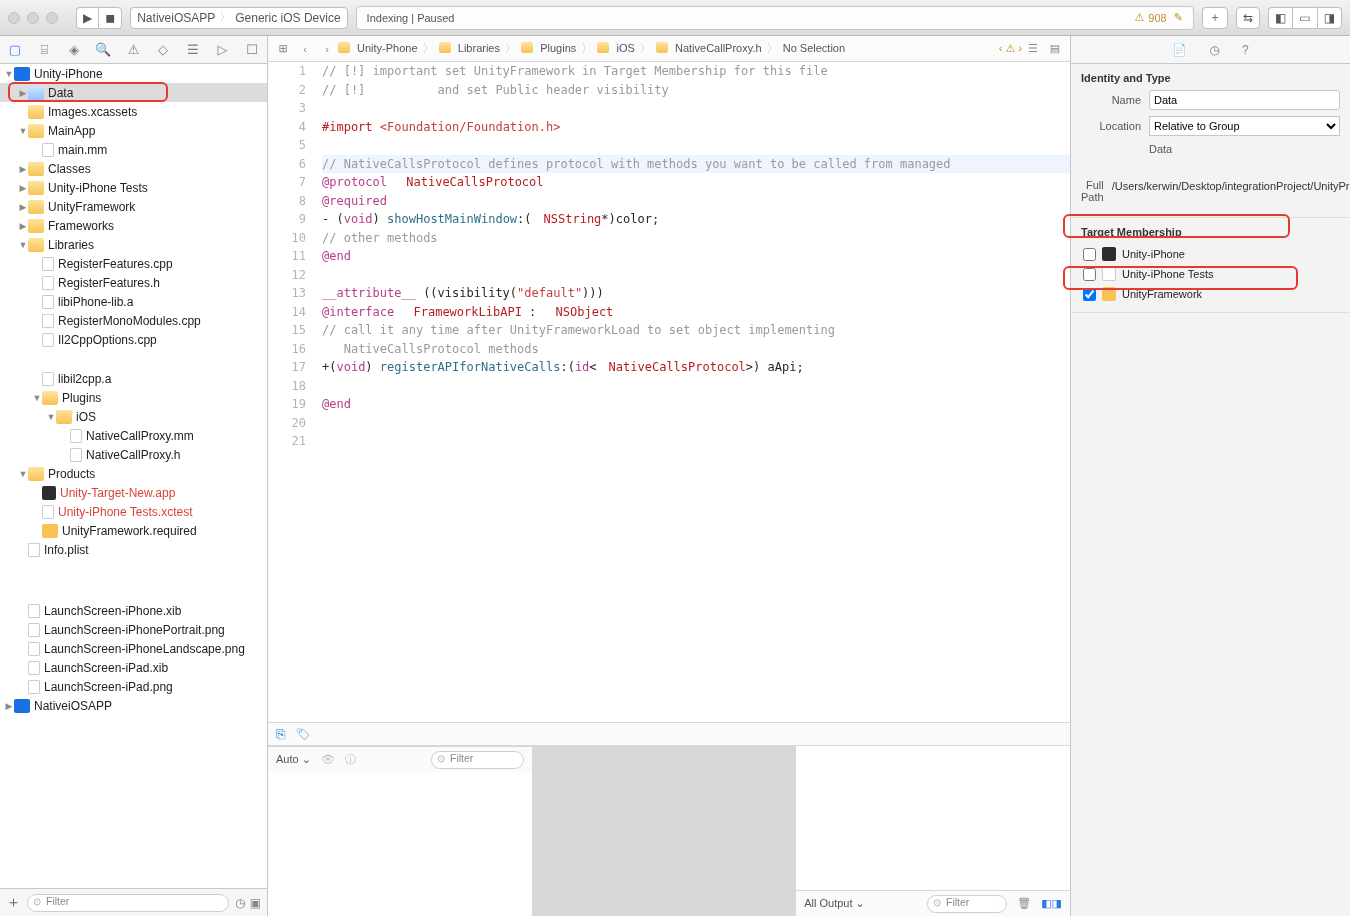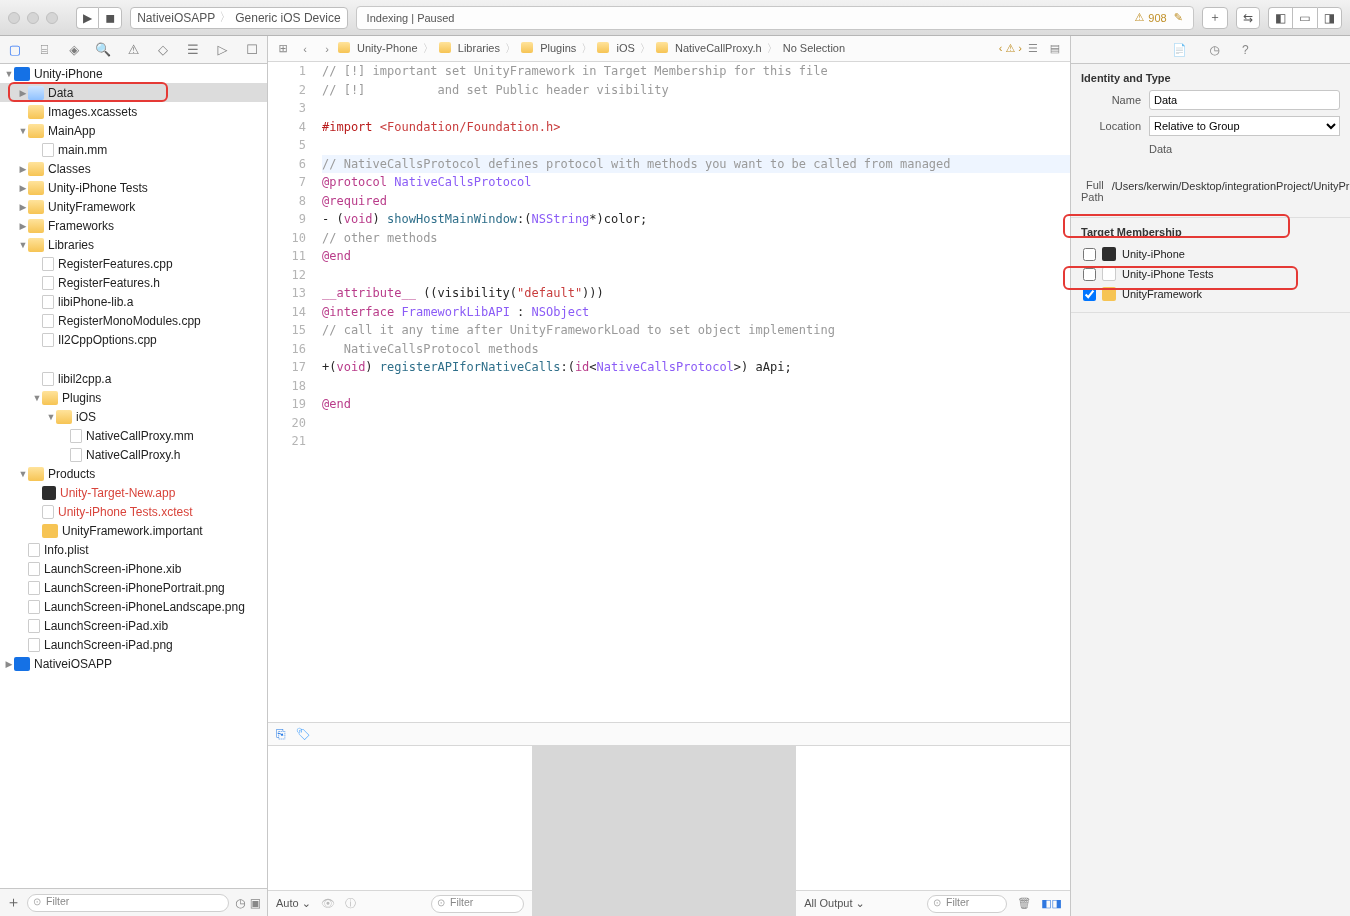--- a/index.html
+++ b/index.html
@@ -61,21 +61,21 @@
 
 
 .editor { flex:1; display:flex; overflow:hidden; font-family: Menlo, Consolas, monospace; font-size:12px; line-height:18.5px; }
 .gut { width:48px; text-align:right; padding-right:10px; color:#b4b4b4; background:#fff; }
 .code { flex:1; padding-left:6px; white-space:pre; color:#262626; }
 .tok-c { color:#9a9a9a; }
 .tok-k { color:#b93c8a; }
 .tok-d { color:#b91c1c; }
 .tok-i { color:#c83d3d; }
 .tok-fn{ color:#2f6f8a; }
-.tok-t { color:#8b5cf6; }
+.tok-t { color:#b91c1c;margin-left:12px; }
 
 
 .varbar { height:24px; border-top:1px solid #d7d7d7; border-bottom:1px solid #d7d7d7; display:flex; align-items:center; padding:0 8px; gap:10px; color:#1571e5; background:#fafafa;}
 .debug { display:flex; height:170px; }
 .debug > div { flex:1; }
 .debug .dfoot { height:26px; border-top:1px solid #d7d7d7; display:flex; align-items:center; padding:0 8px; gap:10px; font-size:11px; color:#555; background:#fafafa;}
 .dsep { width:1px; background:#d7d7d7; }
 
 
 .insp-tabs { height: 28px; border-bottom:1px solid #c7c7c7; display:flex; justify-content:center; align-items:center; gap:22px; color:#888; background:#f6f6f6;}
@@ -252,28 +252,28 @@
           <span class="lbl">Unity-Target-New.app</span>
         </div>
         <div class="node red" style="padding-left: 32px;">
           <span class="disc"></span>
           <span class="ico xc"></span>
           <span class="lbl">Unity-iPhone Tests.xctest</span>
         </div>
         <div class="node" style="padding-left: 32px;">
           <span class="disc"></span>
           <span class="ico fw"></span>
-          <span class="lbl">UnityFramework.important</span>
+          <span class="lbl">UnityFramework.required</span>
         </div>
         <div class="node" style="padding-left: 18px;">
           <span class="disc"></span>
           <span class="ico file"></span>
           <span class="lbl">Info.plist</span>
         </div>
-        <div class="node" style="padding-left: 18px;">
+        <div class="node" style="padding-left: 18px; margin-top: 42px;">
           <span class="disc"></span>
           <span class="ico file"></span>
           <span class="lbl">LaunchScreen-iPhone.xib</span>
         </div>
         <div class="node" style="padding-left: 18px;">
           <span class="disc"></span>
           <span class="ico file"></span>
           <span class="lbl">LaunchScreen-iPhonePortrait.png</span>
         </div>
         <div class="node" style="padding-left: 18px;">
@@ -346,21 +346,21 @@
         </div>
       <div class="code" id="code"><div><span class="tok-c">// [!] important set UnityFramework in Target Membership for this file</span></div><div><span class="tok-c">// [!]          and set Public header visibility</span></div><div>&nbsp;</div><div><span class="tok-d">#import</span> <span class="tok-i">&lt;Foundation/Foundation.h&gt;</span></div><div>&nbsp;</div><div style="background:#eef5ff"><span class="tok-c">// NativeCallsProtocol defines protocol with methods you want to be called from managed</span></div><div><span class="tok-k">@protocol</span> <span class="tok-t">NativeCallsProtocol</span></div><div><span class="tok-k">@required</span></div><div>- (<span class="tok-k">void</span>) <span class="tok-fn">showHostMainWindow</span>:(<span class="tok-t">NSString</span>*)color;</div><div><span class="tok-c">// other methods</span></div><div><span class="tok-k">@end</span></div><div>&nbsp;</div><div><span class="tok-k">__attribute__</span> ((visibility(<span class="tok-i">"default"</span>)))</div><div><span class="tok-k">@interface</span> <span class="tok-t">FrameworkLibAPI</span> : <span class="tok-t">NSObject</span></div><div><span class="tok-c">// call it any time after UnityFrameworkLoad to set object implementing</span></div><div>   <span class="tok-c">NativeCallsProtocol methods</span></div><div>+(<span class="tok-k">void</span>) <span class="tok-fn">registerAPIforNativeCalls</span>:(<span class="tok-k">id</span>&lt;<span class="tok-t">NativeCallsProtocol</span>&gt;) aApi;</div><div>&nbsp;</div><div><span class="tok-k">@end</span></div><div>&nbsp;</div><div>&nbsp;</div><div>&nbsp;</div></div>
     </div>
 
     <div class="varbar">
       <span>⎘</span>
       <span style="color:#3f9dfd">🏷</span>
     </div>
 
     <div class="debug">
-      <div style="display:flex;flex-direction:column">
+      <div style="display:flex;flex-direction:row">
         <div style="flex:1"></div>
         <div class="dfoot">
           <span><span>Auto</span> ⌄</span>
           <span style="color:#bbb">👁</span>
           <span style="color:#bbb">ⓘ</span>
           <span style="flex:1"></span>
           <div class="filterbox" style="width:150px"><span>Filter</span></div>
         </div>
       </div>
       <div class="dsep"></div>

